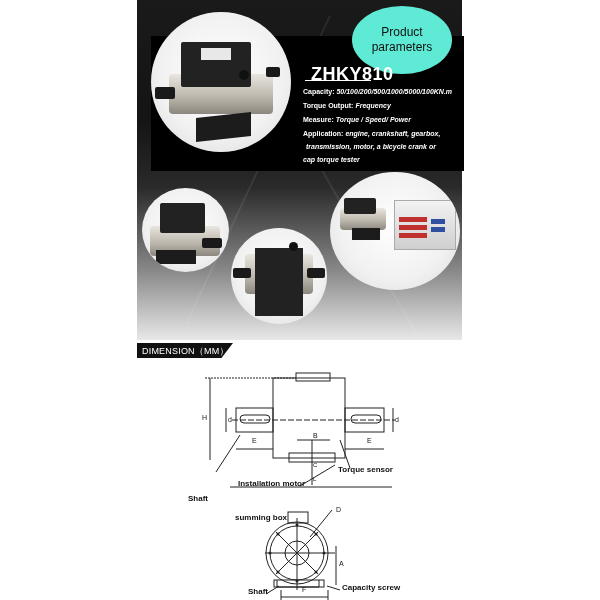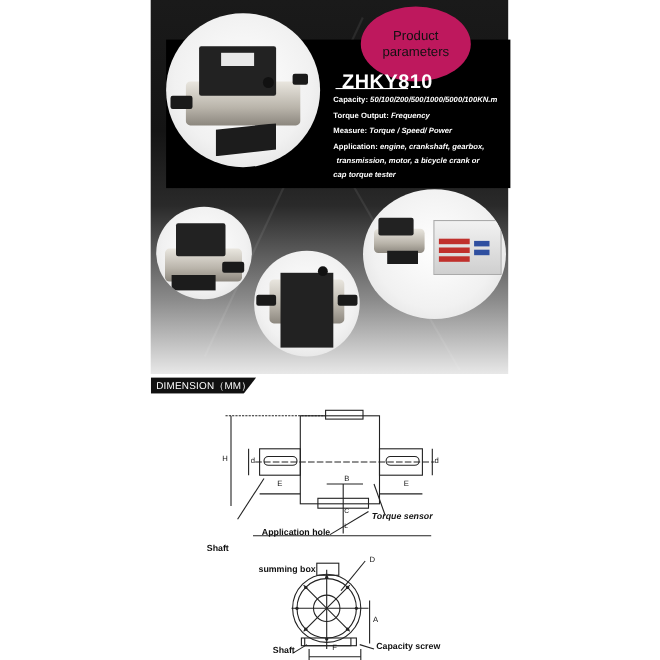--- a/index.html
+++ b/index.html
@@ -3,21 +3,21 @@
 <meta charset="utf-8">
 <style>
   html,body{margin:0;padding:0;background:#fff;}
   body{width:600px;height:600px;position:relative;overflow:hidden;font-family:"Liberation Sans",sans-serif;}
   .panel{position:absolute;left:137px;top:0;width:325px;height:340px;
     background:linear-gradient(180deg,#1a1a1a 0%,#141414 35%,#2a2a2a 55%,#8a8a8a 80%,#e8e8e8 100%);overflow:hidden;}
   .panel .streak{position:absolute;background:rgba(255,255,255,0.08);}
   .inner-black{position:absolute;left:151px;top:36px;width:313px;height:135px;background:#000;}
   .circle{position:absolute;border-radius:50%;background:radial-gradient(circle at 50% 45%,#ffffff 0%,#f1f1f1 60%,#d9d9d9 100%);overflow:hidden;}
   .c-main{left:151px;top:12px;width:140px;height:140px;}
-  .c-param{left:328px;top:6px;width:100px;height:68px;border-radius:50%;background:#be185d;display:flex;flex-direction:column;align-items:center;justify-content:center;}
+  .c-param{left:352px;top:6px;width:100px;height:68px;border-radius:50%;background:#5eead4;display:flex;flex-direction:column;align-items:center;justify-content:center;}
   .c-param span{font-size:12px;color:#111;line-height:15px;}
   .c-small{left:142px;top:188px;width:87px;height:84px;}
   .c-mid{left:231px;top:228px;width:96px;height:96px;}
   .c-disp{left:330px;top:172px;width:130px;height:118px;}
   .title{position:absolute;left:311px;top:64px;color:#fff;font-weight:bold;font-size:18px;letter-spacing:0.5px;}
   .title-line{position:absolute;left:305px;top:80px;width:66px;height:1px;background:#fff;}
   .spec{position:absolute;left:303px;color:#fff;font-size:7px;font-weight:bold;white-space:nowrap;}
   .spec i{font-weight:bold;}
   
   .dev-body{position:absolute;background:linear-gradient(180deg,#e9e6df,#b9b4aa 60%,#8c877e);border-radius:4px;}
@@ -156,21 +156,21 @@
 <div class="lbl" style="left:313px;top:432px;font-weight:normal;font-size:7px;">B</div>
 <div class="lbl" style="left:252px;top:437px;font-weight:normal;font-size:7px;">E</div>
 <div class="lbl" style="left:367px;top:437px;font-weight:normal;font-size:7px;">E</div>
 <div class="lbl" style="left:228px;top:416px;font-weight:normal;font-size:7px;">d</div>
 <div class="lbl" style="left:395px;top:416px;font-weight:normal;font-size:7px;">d</div>
 <div class="lbl" style="left:202px;top:414px;font-weight:normal;font-size:7px;">H</div>
 <div class="lbl" style="left:313px;top:462px;font-weight:normal;font-size:6px;">C</div>
 <div class="lbl" style="left:313px;top:476px;font-weight:normal;font-size:6px;">L</div>
 
 <div class="lbl" style="left:188px;top:494px;">Shaft</div>
-<div class="lbl" style="left:238px;top:479px;">Application hole</div>
-<div class="lbl" style="left:338px;top:465px;font-style:italic;">Torque sensor</div>
+<div class="lbl" style="left:238px;top:479px;">Installation motor</div>
+<div class="lbl" style="left:338px;top:465px;">Torque sensor</div>
 
 <div class="lbl" style="left:235px;top:513px;">summing box</div>
 <div class="lbl" style="left:248px;top:587px;">Shaft</div>
 <div class="lbl" style="left:342px;top:583px;">Capacity  screw</div>
 <div class="lbl" style="left:336px;top:506px;font-weight:normal;font-size:7px;">D</div>
 <div class="lbl" style="left:302px;top:586px;font-weight:normal;font-size:7px;">F</div>
 <div class="lbl" style="left:339px;top:560px;font-weight:normal;font-size:7px;">A</div>
 
 </body></html>

